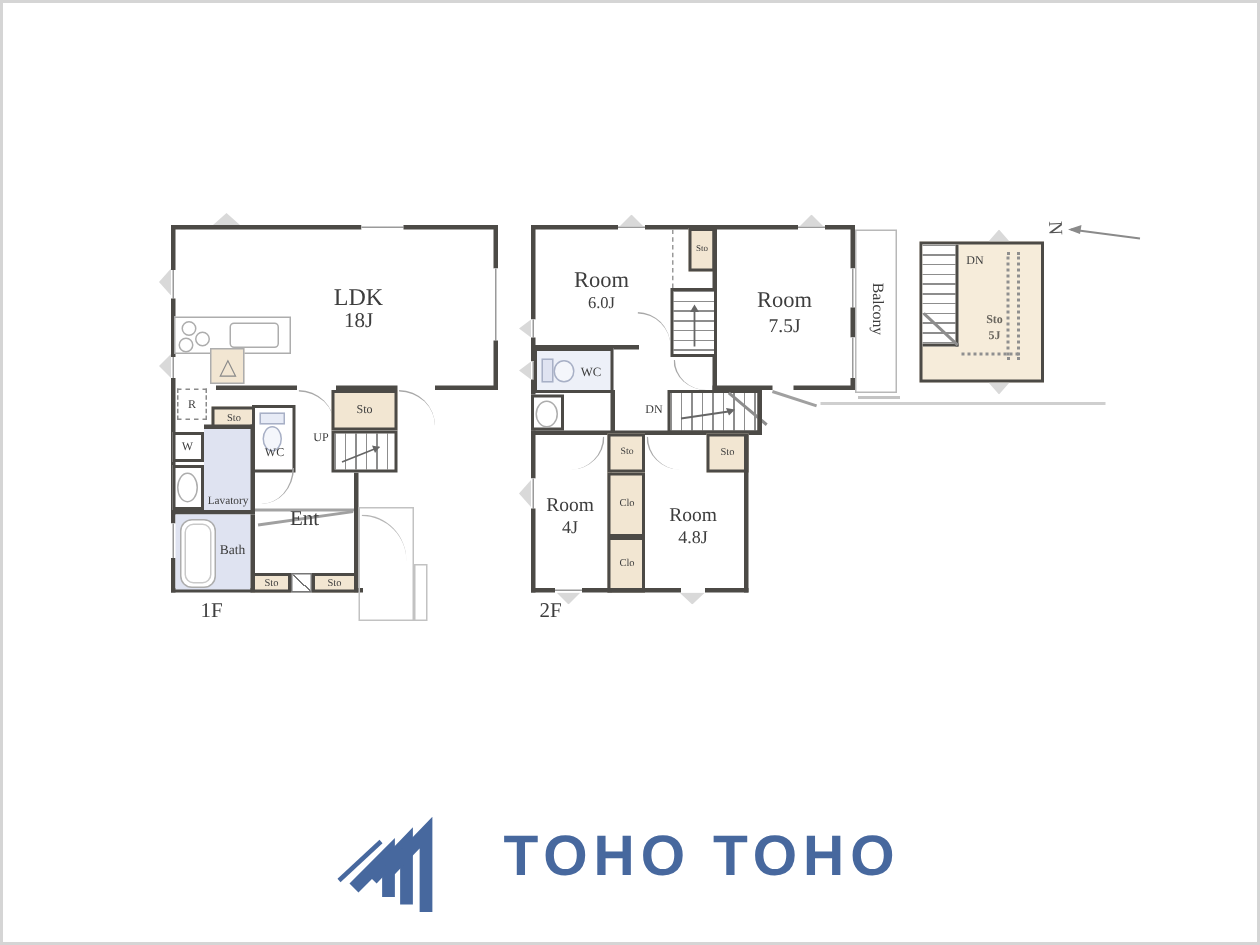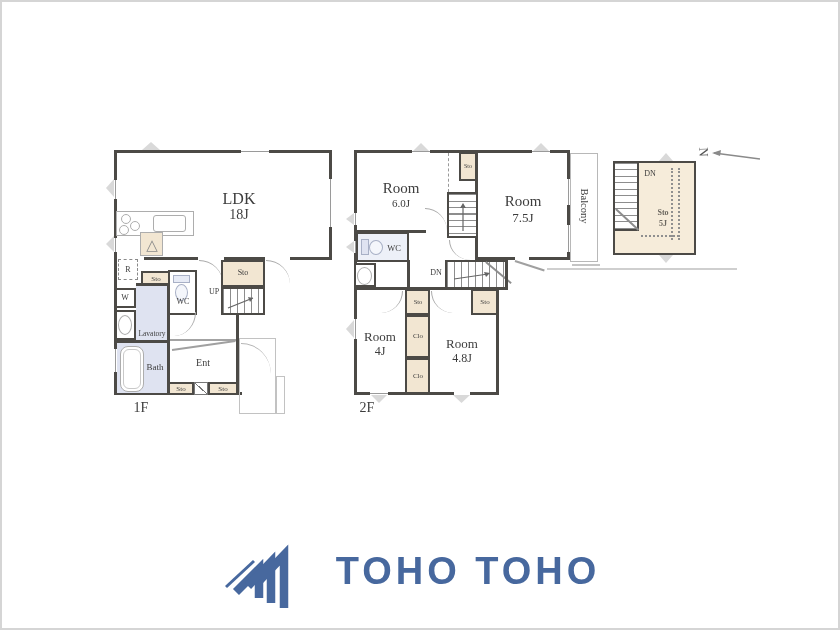--- a/index.html
+++ b/index.html
@@ -90,21 +90,21 @@
 
     <div class="w" style="left:113px;top:338px;width:55px;height:3px;"></div>
     <div class="wet" style="left:115px;top:341px;width:50px;height:50px;"></div>
     <div class="w" style="left:165px;top:341px;width:3px;height:52px;"></div>
     <div class="fix" style="left:118px;top:344px;width:24px;height:46px;border-radius:8px;border-width:1.5px;"></div>
     <div class="fix" style="left:121px;top:347px;width:18px;height:40px;border-radius:6px;border-color:#c9c9c9;"></div>
     <div class="lbl" style="left:153px;top:365px;font-size:9px;">Bath</div>
 
     <div class="wg" style="left:168px;top:337px;width:66px;height:1.5px;"></div>
     <div class="leaf" style="left:170px;top:347px;width:64px;transform:rotate(-8deg);"></div>
-    <div class="lbl" style="left:201px;top:345px;font-size:10px;margin-top:16px;">Ent</div>
+    <div class="lbl" style="left:201px;top:345px;font-size:14px;">Ent</div>
     <div class="box sto" style="left:166px;top:380px;width:26px;height:13px;"></div>
     <div class="lbl" style="left:179px;top:387px;font-size:7px;">Sto</div>
     <div style="left:192px;top:380px;width:14px;height:13px;border:1.5px solid #777;background:linear-gradient(to top right,transparent 47%,#777 47% 53%,transparent 53%),#fff;"></div>
     <div class="box sto" style="left:206px;top:380px;width:30px;height:13px;"></div>
     <div class="lbl" style="left:221px;top:387px;font-size:7px;">Sto</div>
 
     <div style="left:237px;top:336px;width:37px;height:76px;border:1.5px solid #c2c2c2;"></div>
     <div style="left:274px;top:374px;width:9px;height:38px;border:1.5px solid #c2c2c2;"></div>
     <div class="arcTR" style="left:239px;top:341px;width:30px;height:31px;border-color:#b5b5b5;"></div>
 

